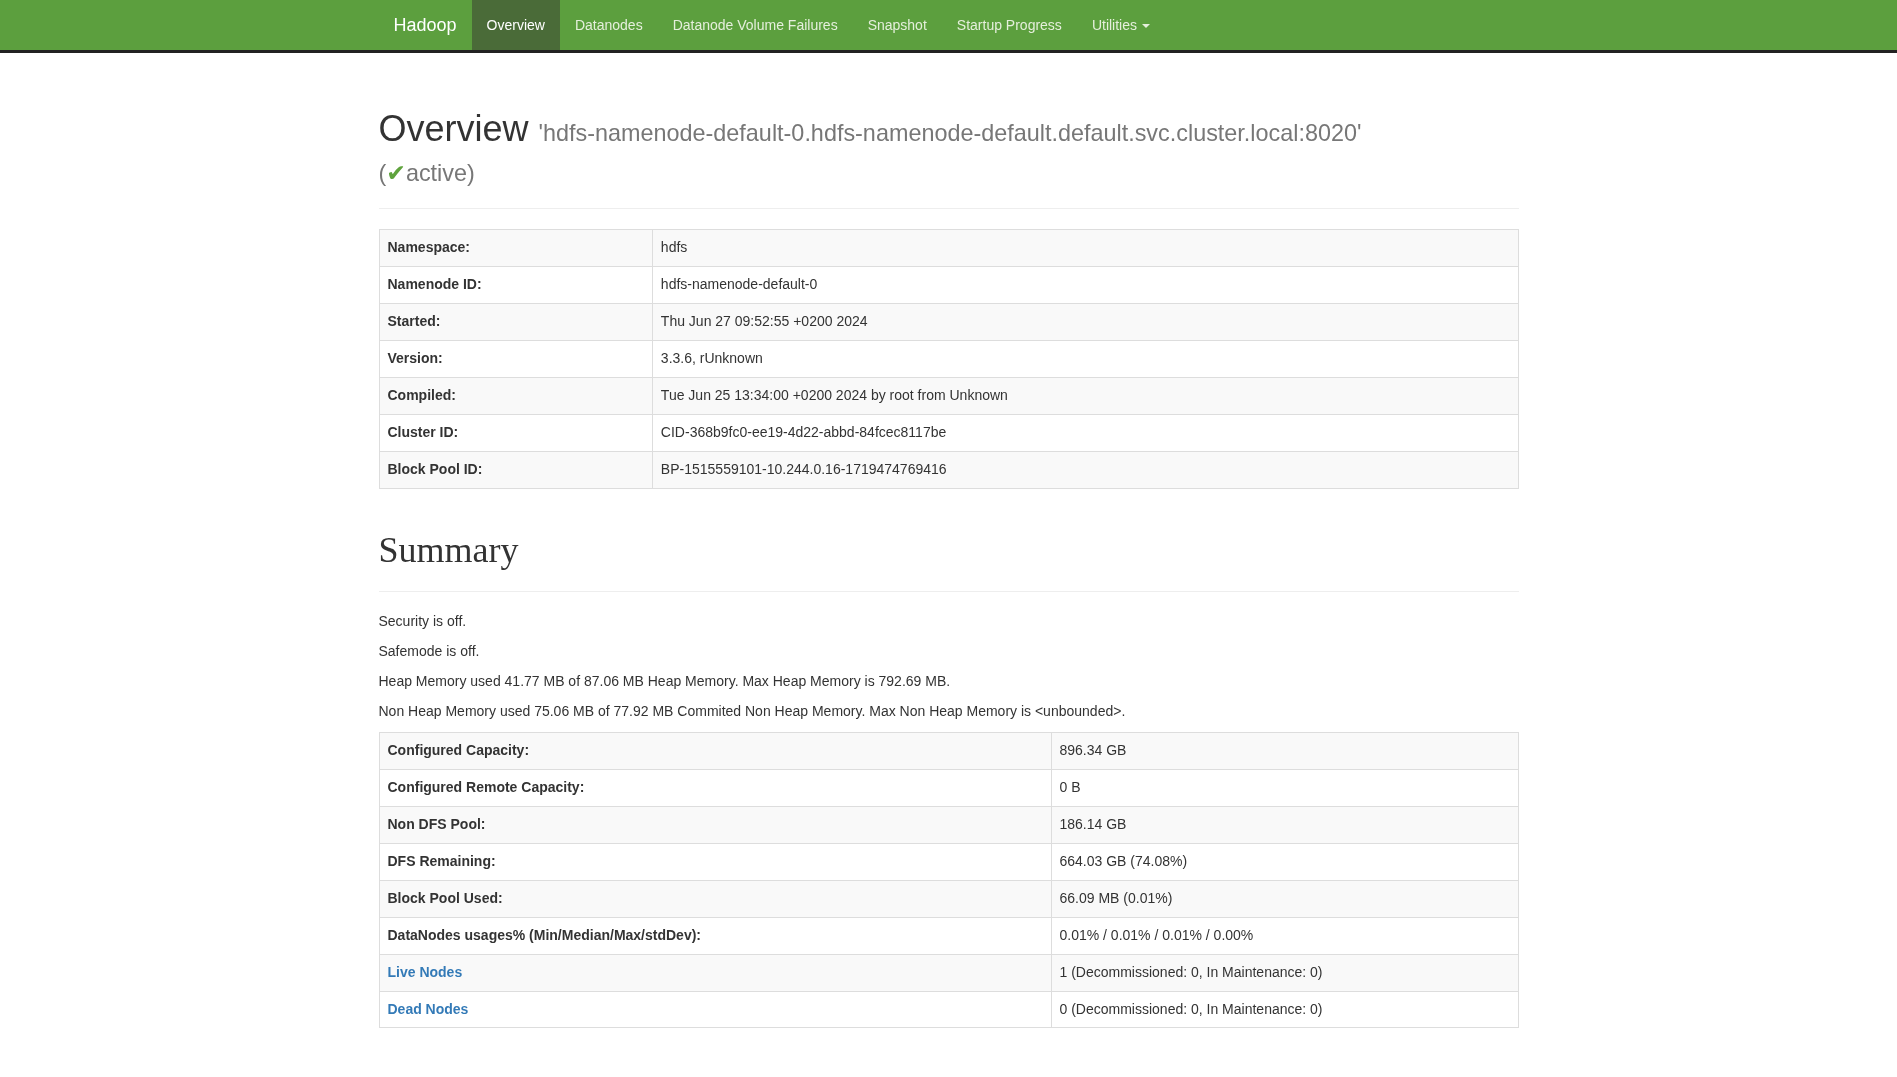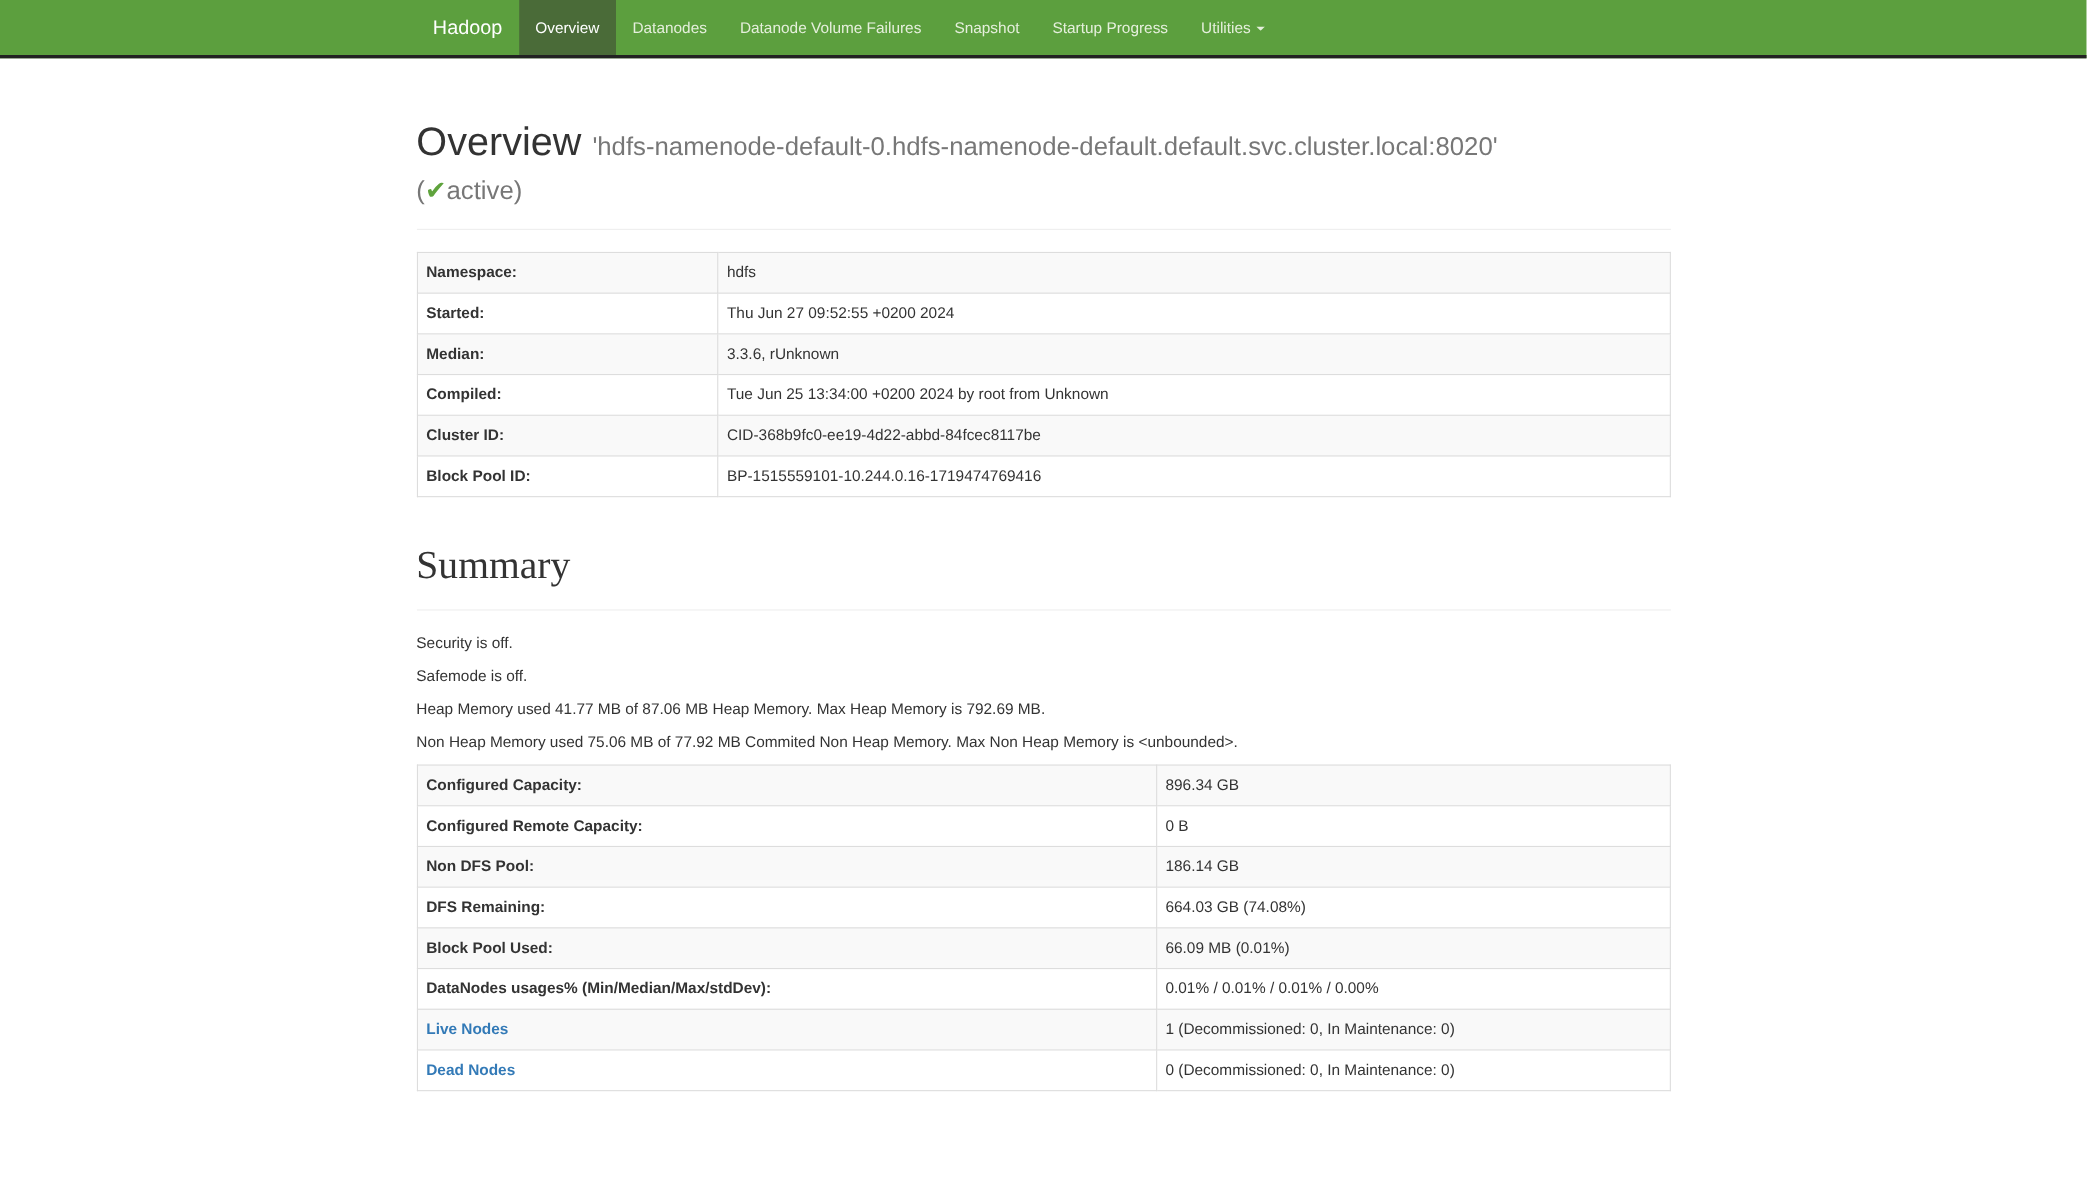--- a/index.html
+++ b/index.html
@@ -104,25 +104,29 @@
 
   <hr>
 
   <table class="info-table">
     <tbody>
         <tr>
           <th>Namespace:</th>
           <td>hdfs</td>
         </tr>
         <tr>
+          <th>Namenode ID:</th>
+          <td>hdfs-namenode-default-0</td>
+        </tr>
+        <tr>
           <th>Started:</th>
           <td>Thu Jun 27 09:52:55 +0200 2024</td>
         </tr>
         <tr>
-          <th>Median:</th>
+          <th>Version:</th>
           <td>3.3.6, rUnknown</td>
         </tr>
         <tr>
           <th>Compiled:</th>
           <td>Tue Jun 25 13:34:00 +0200 2024 by root from Unknown</td>
         </tr>
         <tr>
           <th>Cluster ID:</th>
           <td>CID-368b9fc0-ee19-4d22-abbd-84fcec8117be</td>
         </tr>

